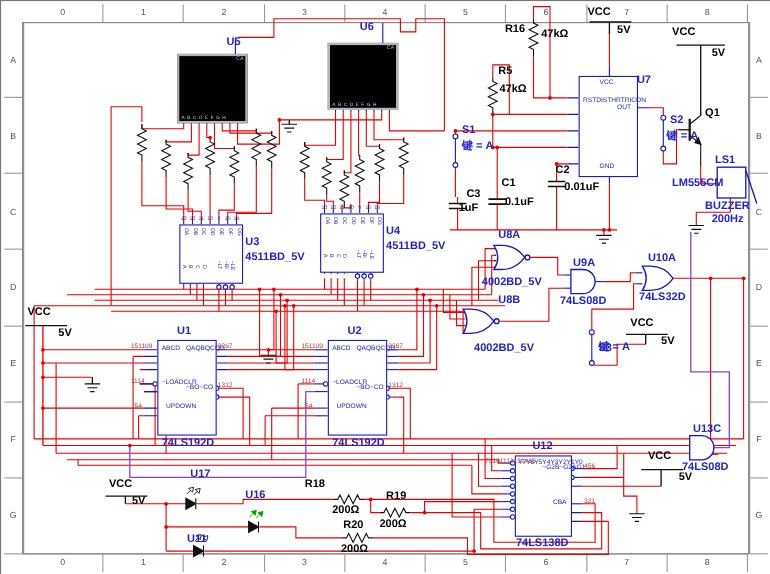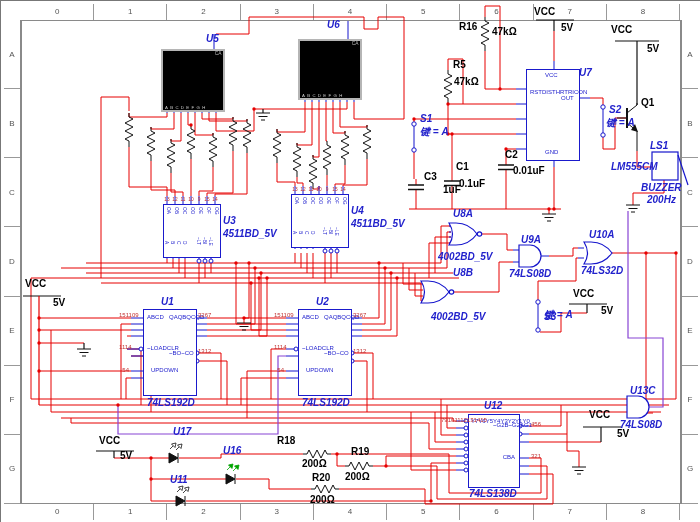--- a/index.html
+++ b/index.html
@@ -12,21 +12,21 @@
   .ruler-top span,.ruler-bottom span{flex:1;text-align:center;line-height:16px;border-right:1px solid #999;}
   .ruler-left{left:3px;top:19px;width:16px;height:484px;flex-direction:column;border-right:1px solid #8a8a8a;}
   .ruler-right{right:3px;top:19px;width:16px;height:484px;flex-direction:column;border-left:1px solid #8a8a8a;}
   .ruler-left span,.ruler-right span{flex:1;text-align:center;display:flex;align-items:center;justify-content:center;border-bottom:1px solid #999;}
   svg.wires{position:absolute;left:0;top:0;}
   .chip{position:absolute;border:1px solid #1a1acc;background:#fff;}
   .sevenseg{position:absolute;background:#000;border:2px solid #b5b5b5;}
   .ca{position:absolute;right:2px;top:0;color:#bbb;font-size:6px;transform:scale(.8);transform-origin:right top;}
   .segrow{position:absolute;left:2px;right:2px;bottom:0;display:flex;justify-content:space-between;
           color:#ccc;font-size:6px;transform:scale(.72);transform-origin:left bottom;}
-  .ref{position:absolute;color:#2222cc;font-weight:bold;font-size:10px;white-space:nowrap;font-style:italic;}
+  .ref{position:absolute;color:#2222cc;font-weight:bold;font-size:10px;white-space:nowrap;}
   .blk{position:absolute;color:#000;font-weight:bold;font-size:10px;white-space:nowrap;}
   .pcol{position:absolute;color:#1a1acc;font-size:6px;line-height:6.5px;white-space:nowrap;}
   .ncol{position:absolute;color:#c03030;font-size:6px;line-height:6.5px;white-space:nowrap;}
   .ra{text-align:right;}
   .lh7 {line-height:7px;} .lh75{line-height:7.5px;} .lh8{line-height:8px;} .lh15{line-height:15px;}
   .vrow{position:absolute;display:flex;color:#1a1acc;}
   .vrow span{writing-mode:vertical-rl;font-size:6px;width:6px;transform:scale(.8);transform-origin:center top;}
   .vrow.w8 span{width:8px;}
   .nrow{position:absolute;display:flex;color:#c03030;font-size:6px;transform:scale(.8);transform-origin:left top;}
   .nrow span{width:10px;text-align:center;}
@@ -715,34 +715,34 @@
   <span class="blk" style="left:301px;top:457px">200Ω</span>
   <span class="blk" style="left:350px;top:445px">R19</span>
   <span class="blk" style="left:344px;top:470px">200Ω</span>
   <span class="blk" style="left:311px;top:471px">R20</span>
   <span class="blk" style="left:309px;top:493px">200Ω</span>
   <span class="blk" style="left:455px;top:160px">C1</span>
   <span class="blk" style="left:458px;top:177px">0.1uF</span>
   <span class="blk" style="left:504px;top:148px">C2</span>
   <span class="blk" style="left:512px;top:164px">0.01uF</span>
   <span class="blk" style="left:423px;top:170px">C3</span>
-  <span class="blk" style="left:442px;top:183px">1uF</span>
+  <span class="blk" style="left:416px;top:183px">1uF</span>
   <span class="ref" style="left:419px;top:112px">S1</span>
   <span class="ref" style="left:419px;top:124px">键 = A</span>
   <span class="ref" style="left:608px;top:103px">S2</span>
   <span class="ref" style="left:605px;top:115px">键 = A</span>
   <span class="ref" style="left:543px;top:310px">S3</span>
   <span class="ref" style="left:543px;top:307px">键 = A</span>
   <span class="blk" style="left:640px;top:96px">Q1</span>
   <span class="ref" style="left:649px;top:139px">LS1</span>
   <span class="ref" style="left:640px;top:181px">BUZZER</span>
   <span class="ref" style="left:646px;top:193px">200Hz</span>
   <span class="ref" style="left:172px;top:425px">U17</span>
   <span class="ref" style="left:222px;top:444px">U16</span>
-  <span class="ref" style="left:169px;top:473px">U11</span>
+  <span class="ref" style="left:169px;top:484px">U11</span>
 
   <span class="blk" style="left:533px;top:5px">VCC</span>
   <span class="blk" style="left:560px;top:21px">5V</span>
   <span class="blk" style="left:610px;top:23px">VCC</span>
   <span class="blk" style="left:646px;top:42px">5V</span>
   <span class="blk" style="left:24px;top:277px">VCC</span>
   <span class="blk" style="left:52px;top:296px">5V</span>
   <span class="blk" style="left:98px;top:434px">VCC</span>
   <span class="blk" style="left:119px;top:449px">5V</span>
   <span class="blk" style="left:572px;top:287px">VCC</span>

